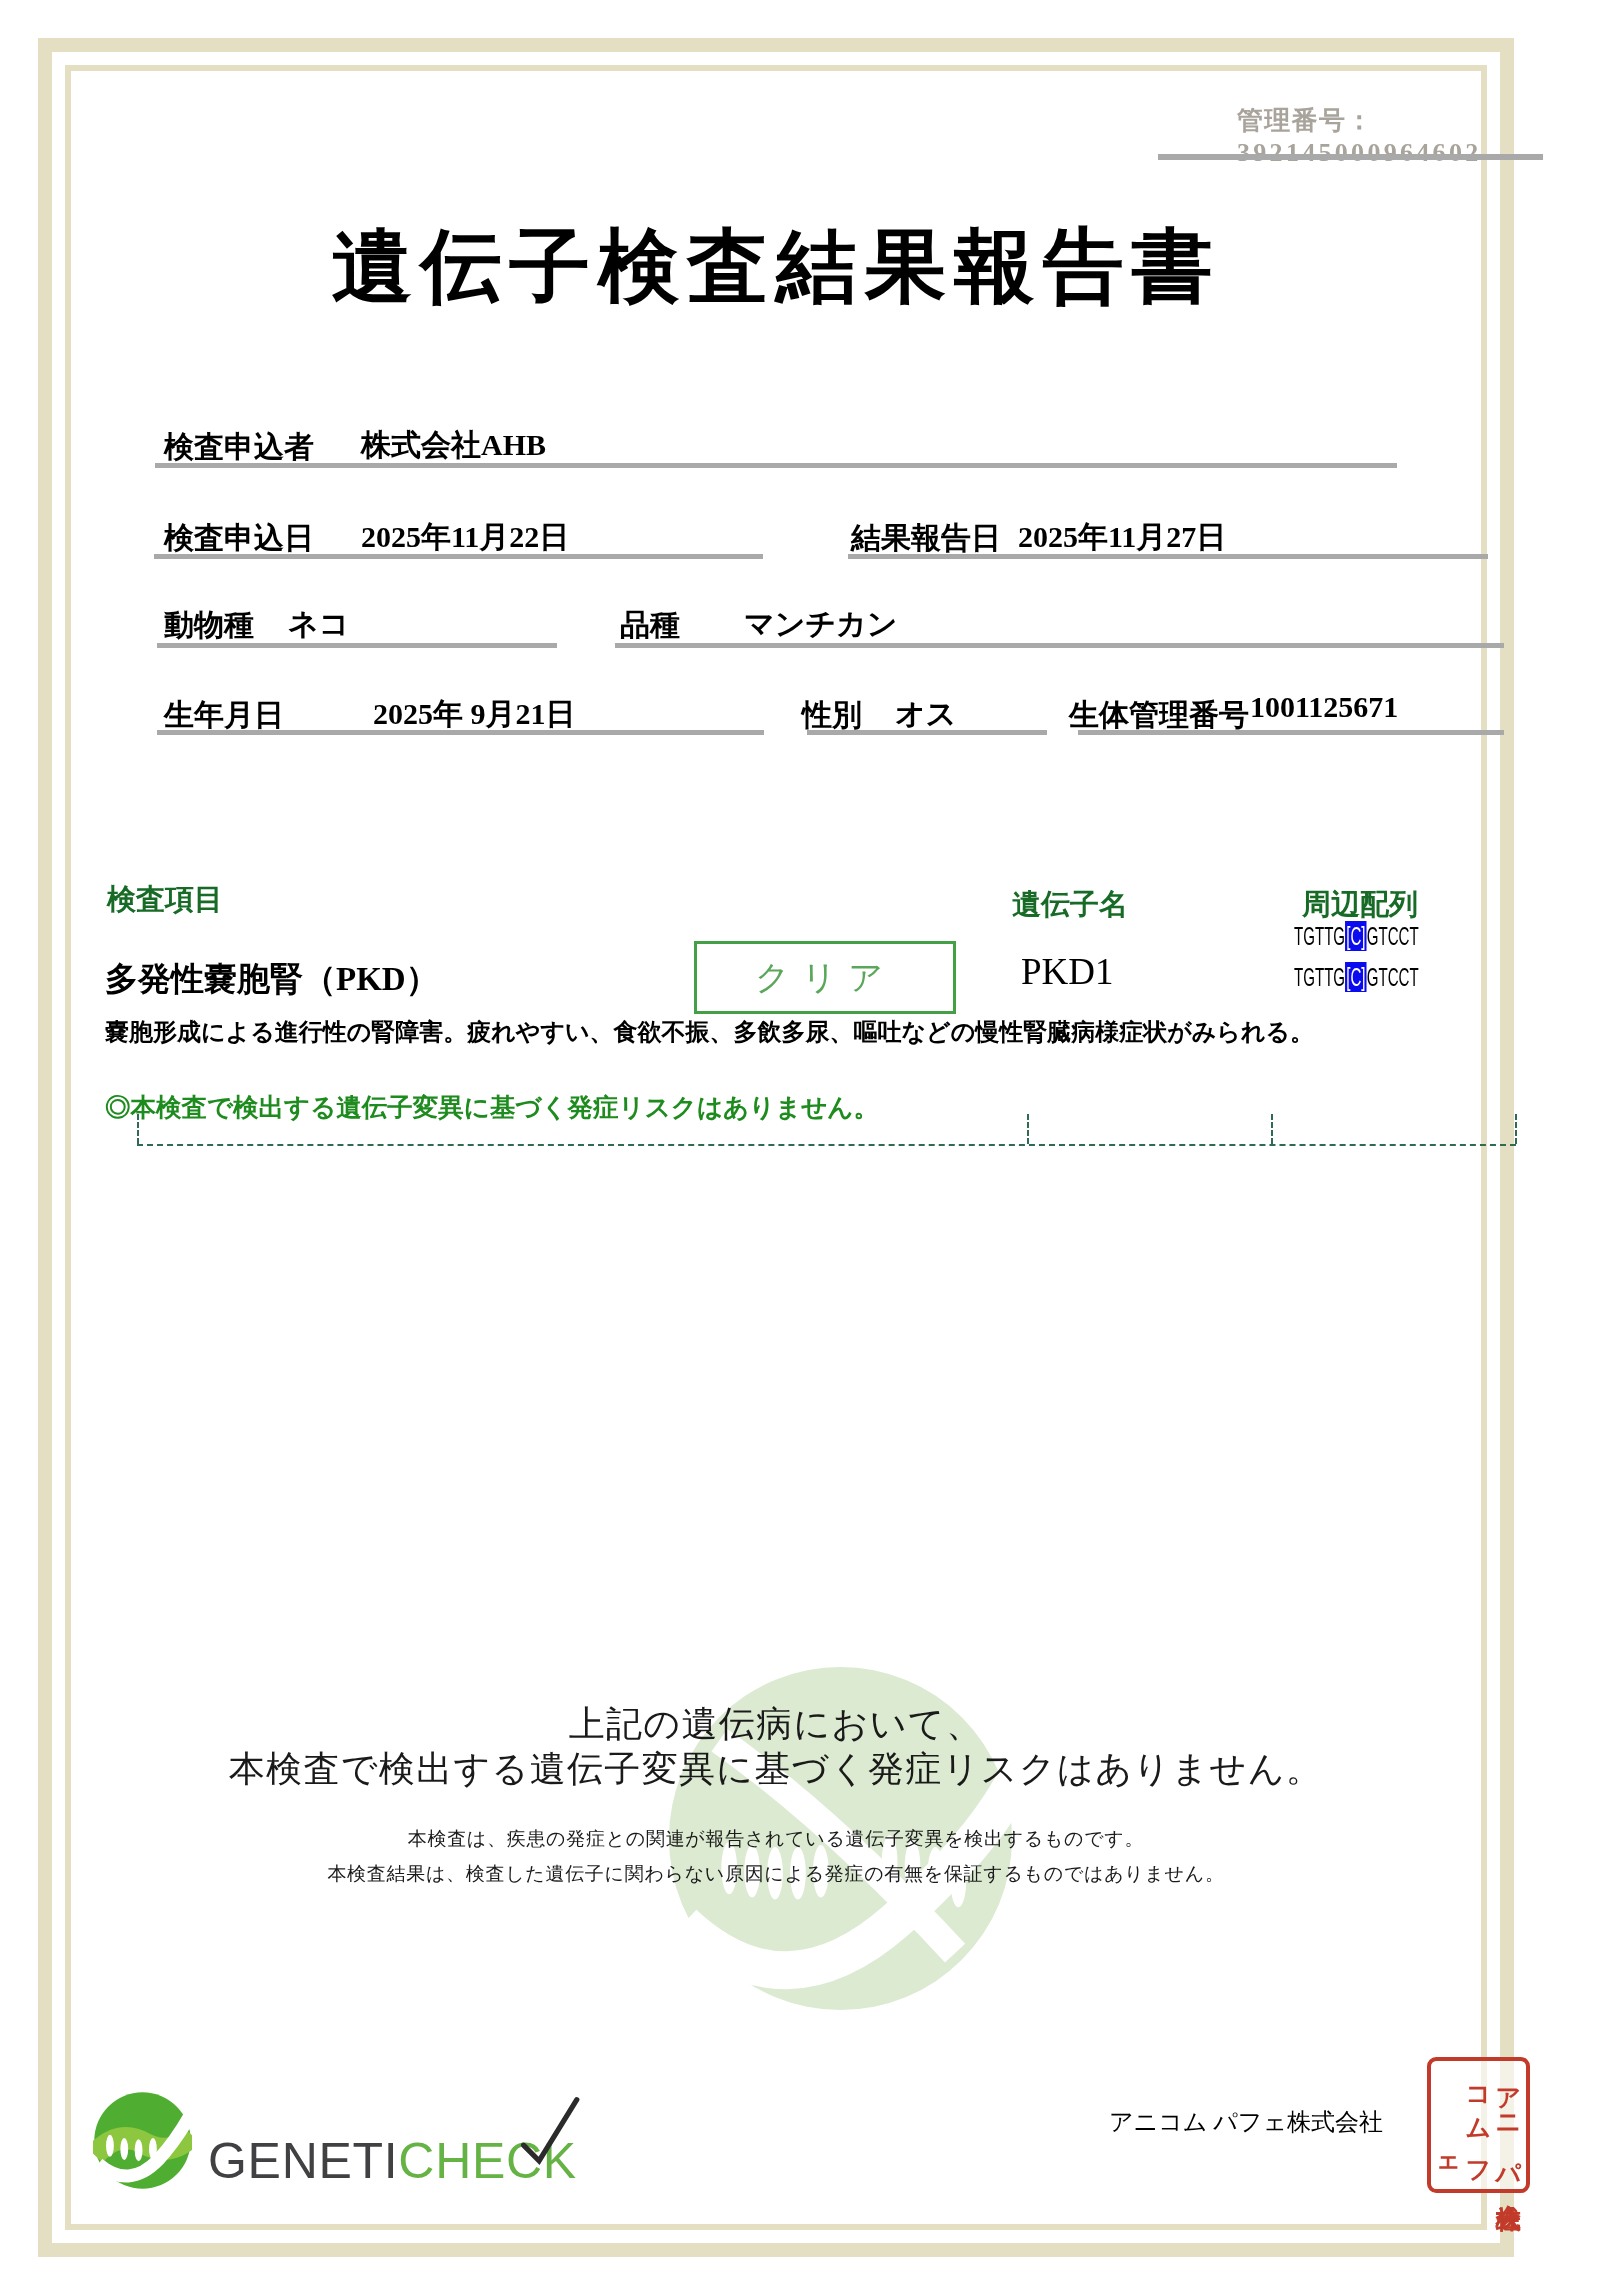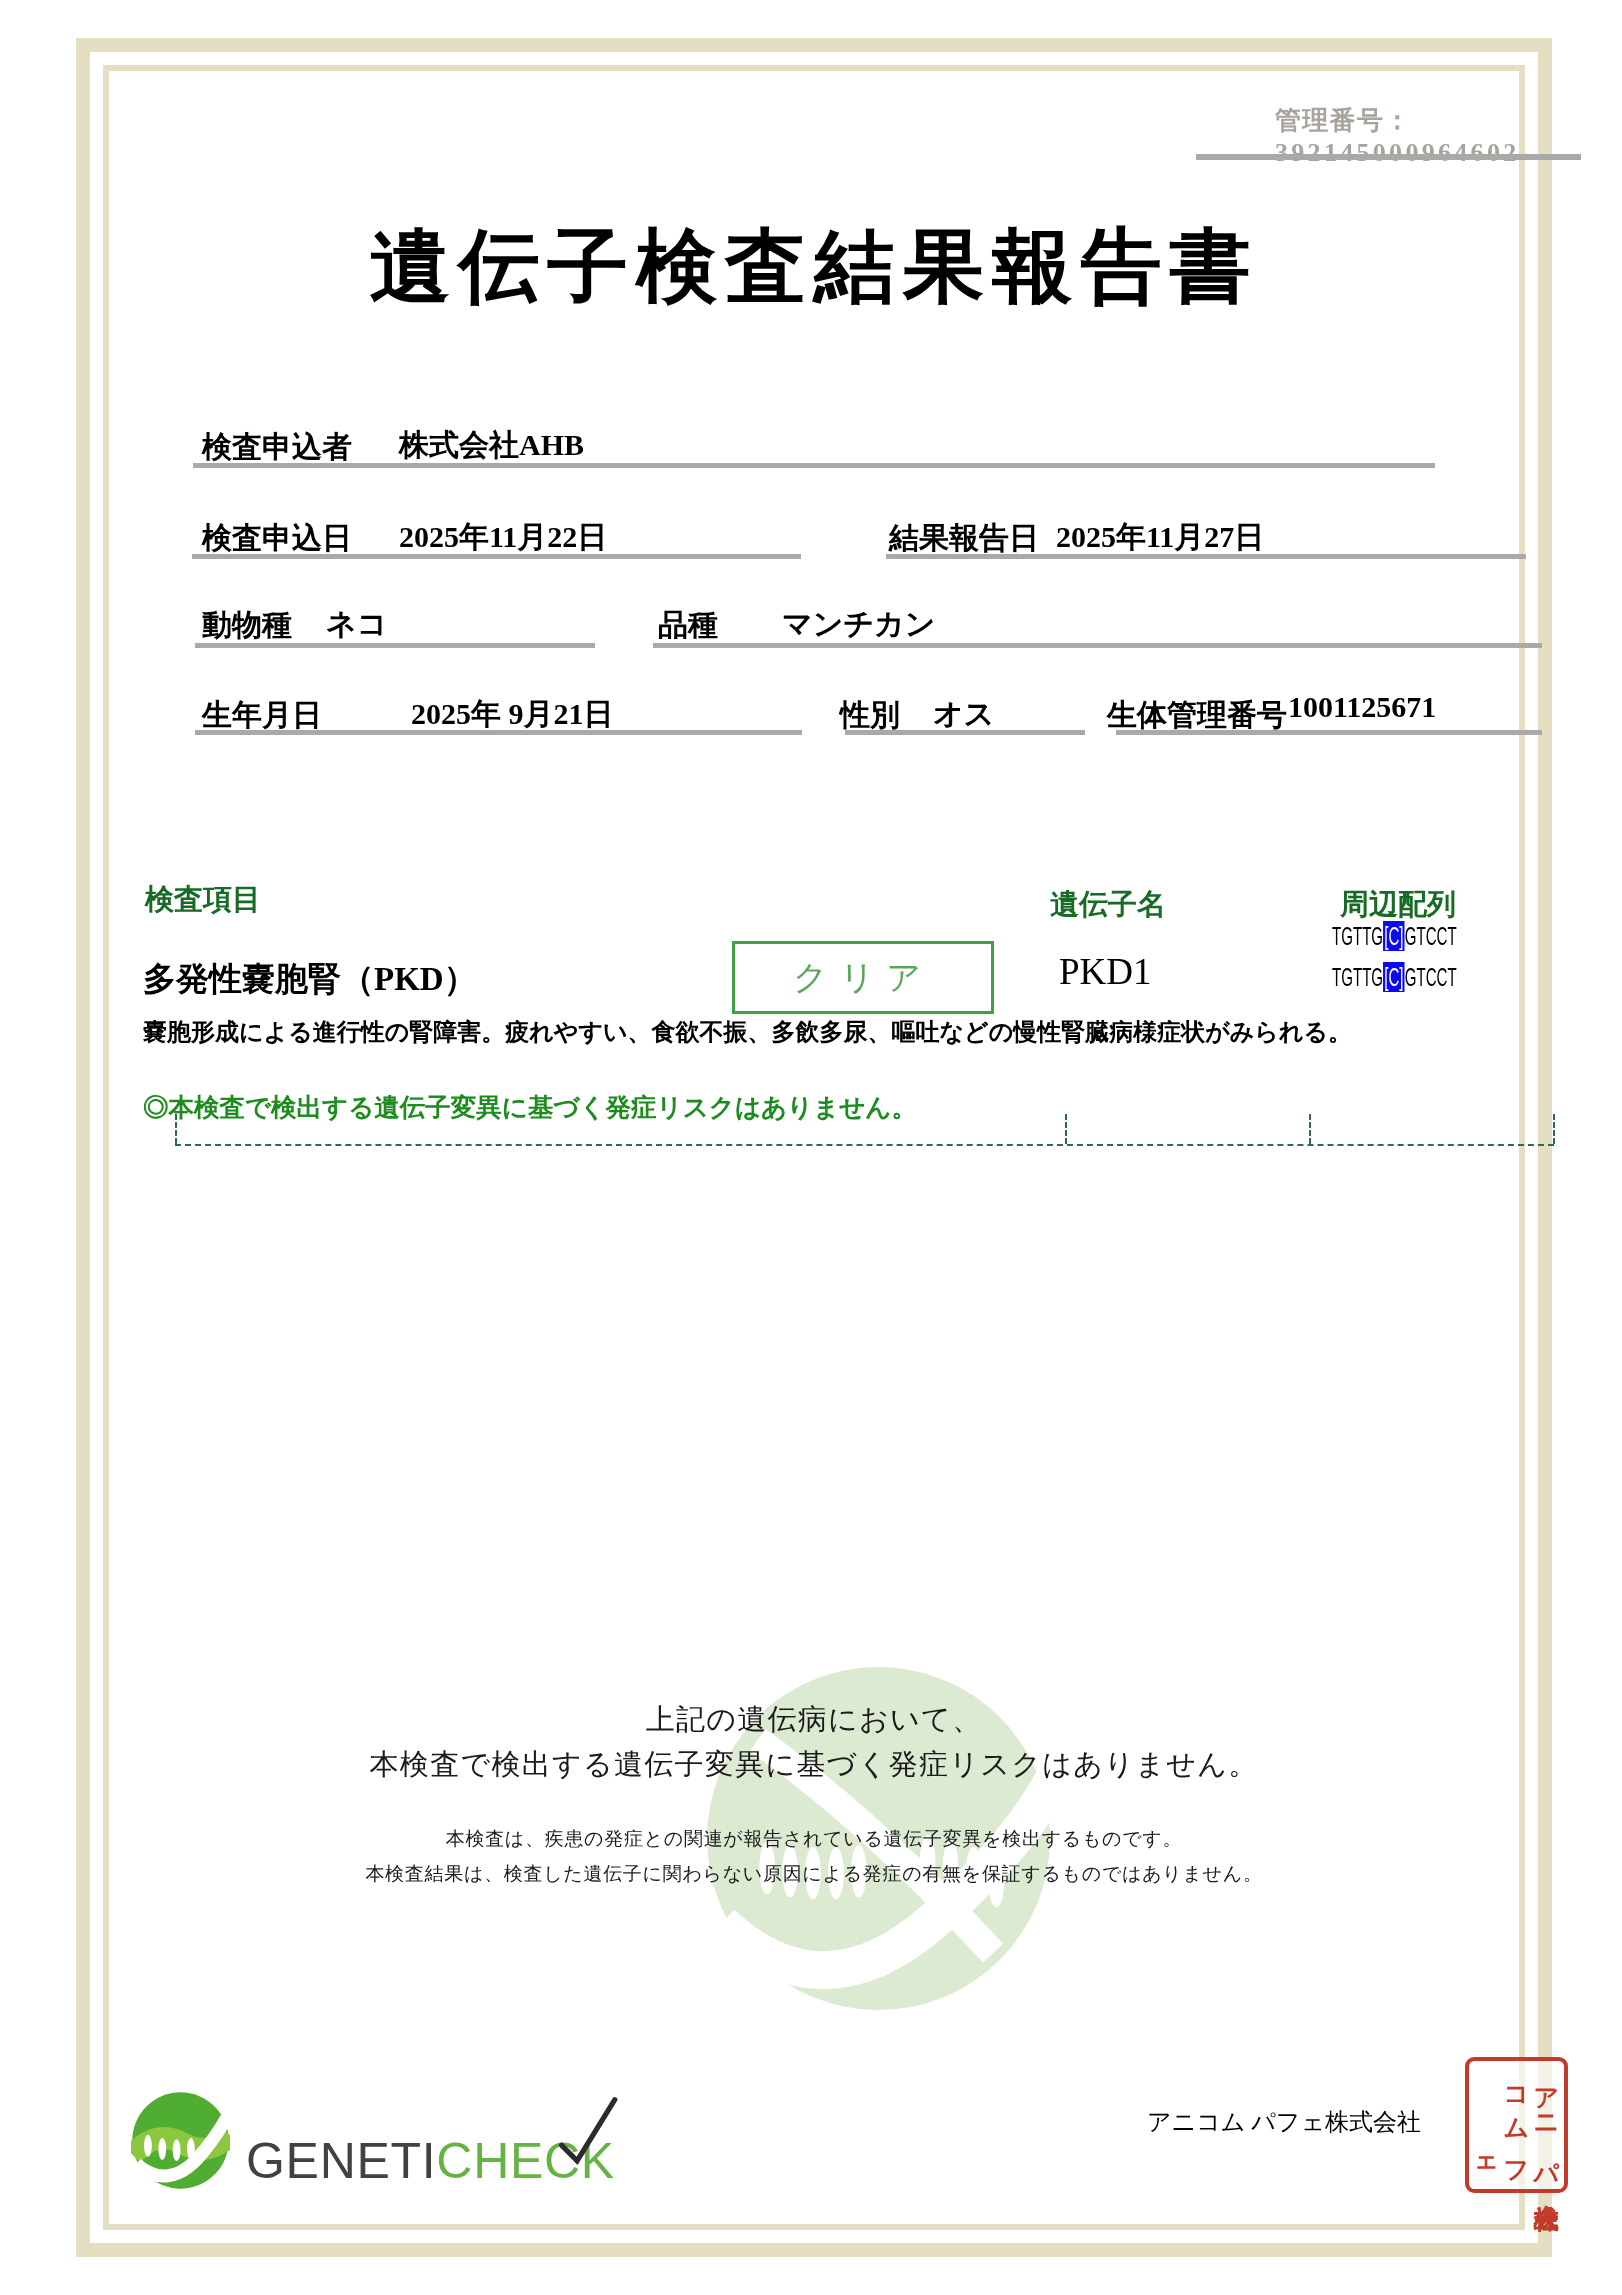--- a/index.html
+++ b/index.html
@@ -1,18 +1,18 @@
 <!DOCTYPE html>
 <html style="font-size:10.5px"><head>
 <meta charset="utf-8">
 <style>
   * { margin:0; padding:0; box-sizing:border-box; }
   body { background:#fff; }
   .page { position:relative; width:1552px; height:2295px; background:#ffffff; overflow:hidden;
-          font-family:"Liberation Serif", serif; color:#000;margin-left:38px; }
+          font-family:"Liberation Serif", serif; color:#000; }
   .abs { position:absolute; }
   .ser { font-family:"Liberation Serif", serif; font-weight:700; }
   .san { font-family:"Liberation Sans", sans-serif; }
   .frame-outer { position:absolute; left:38px; top:38px; right:38px; bottom:38px;
                  border:14.4px solid #e4dfc2; pointer-events:none; }
   .frame-inner { position:absolute; left:65px; top:65px; right:65px; bottom:65px;
                  border:6.5px solid #e4dfc2; pointer-events:none; }
   .bar { position:absolute; height:5.2px; background:#a9a9a9; }
   .mgmt { color:#a8a49c; font-size:26px; font-weight:700; letter-spacing:1.3px; }
   .mgmt-num { letter-spacing:3.3px; }
@@ -27,21 +27,21 @@
               font-size:34px; letter-spacing:11.8px; color:#5aa75a; font-weight:400; }
   .gene { font-size:37px; font-weight:400; }
   .seq { font-size:26px; font-weight:400; font-family:"Liberation Sans", sans-serif;
          transform:scaleX(0.58); transform-origin:left center; white-space:nowrap; }
   .seq .var { background:#0b0bf0; color:#ffffff; padding:0 2px; }
   .desc { font-size:24px; font-weight:700; white-space:nowrap; }
   .risk { font-size:25.5px; font-weight:700; color:#1e8b1e; white-space:nowrap;text-align:center; }
   .hdash { position:absolute; left:137px; top:1144px; width:1379px; height:0;
            border-top:2.6px dashed #2f6b52; }
   .vdash { position:absolute; top:1114px; height:30px; width:0; border-left:2px dashed #2f6b52; }
-  .sumbig { left:0; width:100%; text-align:center; font-size:29px; color:#1a1a1a;
+  .sumbig { left:0; width:100%; text-align:center; font-size:36px; color:#1a1a1a;
             letter-spacing:1.3px; z-index:2; }
   .sumnote { left:0; width:100%; text-align:center; font-size:19px; color:#1a1a1a;
              letter-spacing:0.7px; z-index:2; }
   .wm { left:667px; top:1665px; z-index:0; }
   .logo-text { left:208px; top:2132px; font-size:50px; letter-spacing:0.7px; white-space:nowrap; }
   .logo-text .dk { color:#414042; }
   .logo-text .gn { color:#65b345; }
   .company { left:1109px; top:2106px; font-size:24px; font-weight:400; z-index:3; white-space:nowrap; }
   .seal { left:1427px; top:2057px; width:103px; height:136px; border:4.6px solid #c23b2a;
           border-radius:9.2px; z-index:2; background:rgba(255,255,255,0.6);

